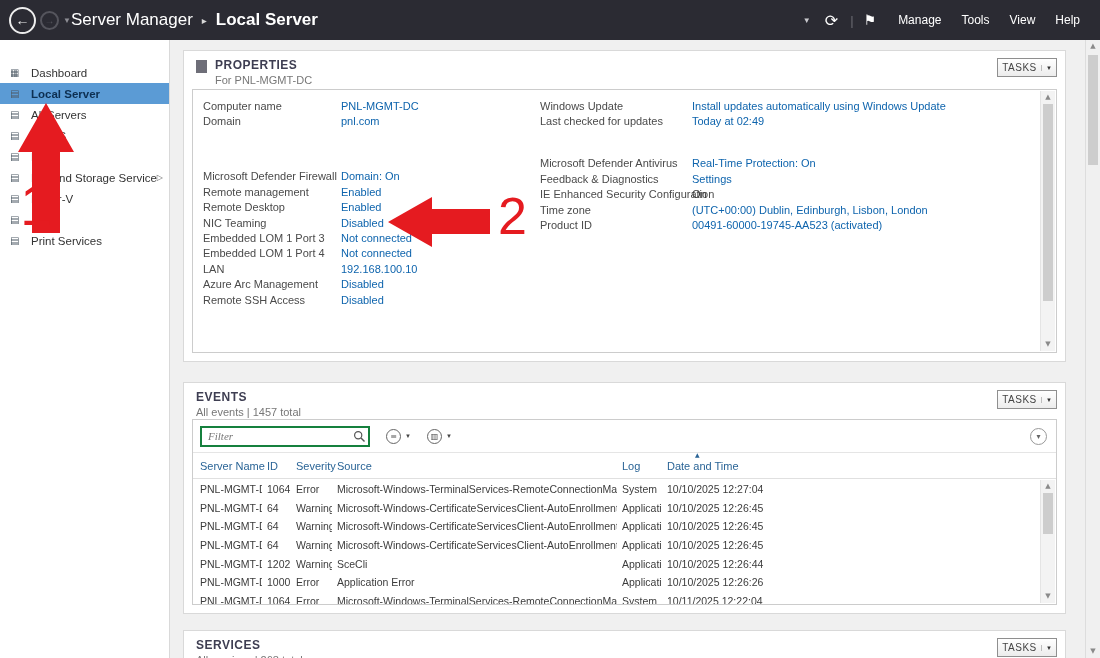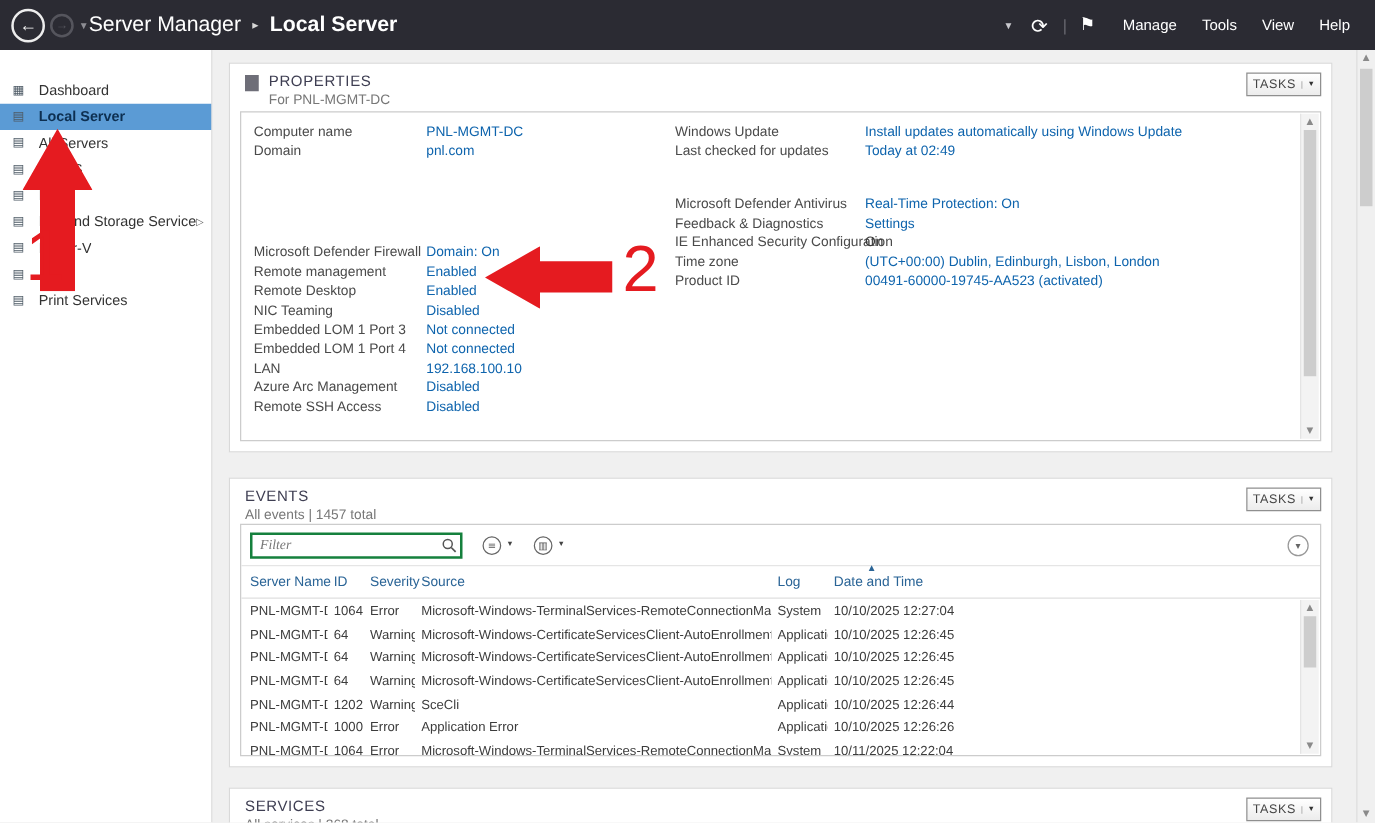--- a/index.html
+++ b/index.html
@@ -27,34 +27,34 @@
   .nav-item{height:21px;display:flex;align-items:center;padding:0 6px 0 10px;font-size:11.5px;color:#333;cursor:pointer;white-space:nowrap}
   .nav-item.selected{background:#5b9bd5;color:#0d2f51;font-weight:bold}
   .nav-icon{width:16px;flex:none;margin-right:5px;color:#4e5b66;font-size:10px;font-family:"DejaVu Sans",sans-serif}
   .nav-label{overflow:hidden;text-overflow:clip}
   .nav-chevron{margin-left:auto;font-size:8px;color:#666;font-family:"DejaVu Sans",sans-serif}
 
   
   .tile{position:absolute;left:183px;right:34px;background:#fff;border:1px solid #d9d9d9}
   .tile-head{display:flex;align-items:flex-start;gap:8px;padding:7px 0 0 12px}
   .tile-icon{width:11px;height:13px;background:#6e6e78;margin-top:2px;flex:none}
-  .tile-title{font-size:12px;font-weight:normal;color:#3e3e52;letter-spacing:.5px}
+  .tile-title{font-size:12px;font-weight:bold;color:#3e3e52;letter-spacing:.5px}
   .tile-sub{font-size:11px;color:#777;margin-top:2px;white-space:nowrap}
   .tasks-btn{position:absolute;top:7px;right:8px;width:60px;height:19px;border:1px solid #8f8f8f;background:linear-gradient(#ffffff,#ececec);display:flex;align-items:center;cursor:pointer;padding:0}
   .tasks-label{flex:1;text-align:center;font-size:10px;color:#444;letter-spacing:.5px;font-family:"Liberation Sans",sans-serif}
   .tasks-caret{width:15px;border-left:1px solid #bdbdbd;text-align:center;font-size:6px;color:#333}
 
   
   .tile-properties{top:50px;height:312px}
   .prop-box{position:absolute;left:8px;right:8px;top:38px;bottom:8px;border:1px solid #cccccc;background:#fff}
   .prop-cols{position:absolute;left:10px;right:26px;top:8px;bottom:4px;display:flex;overflow:hidden}
   .col-left{width:337px;flex:none}
   .col-right{flex:1;min-width:0}
   .prop-row{display:flex;height:15.4px;align-items:center;font-size:11px;white-space:nowrap}
-  .col-left .prop-row.break{margin-top:66px}
+  .col-left .prop-row.break{margin-top:40px}
   .col-right .prop-row.break{margin-top:27px}
   .prop-label{color:#4a4a4a;flex:none}
   .col-left .prop-label{width:138px}
   .col-right .prop-label{width:152px}
   .prop-value{color:#3a3a3a}
   .prop-value.link{color:#0e64ad;cursor:pointer}
 
   
   .vscroll{position:absolute;top:1px;right:1px;bottom:1px;width:15px;background:#f3f3f3;border-left:1px solid #e4e4e4;display:flex;flex-direction:column;align-items:center}
   .vs-arrow{height:13px;line-height:13px;font-size:7px;color:#8a8a8a;cursor:pointer;font-family:"DejaVu Sans",sans-serif}

